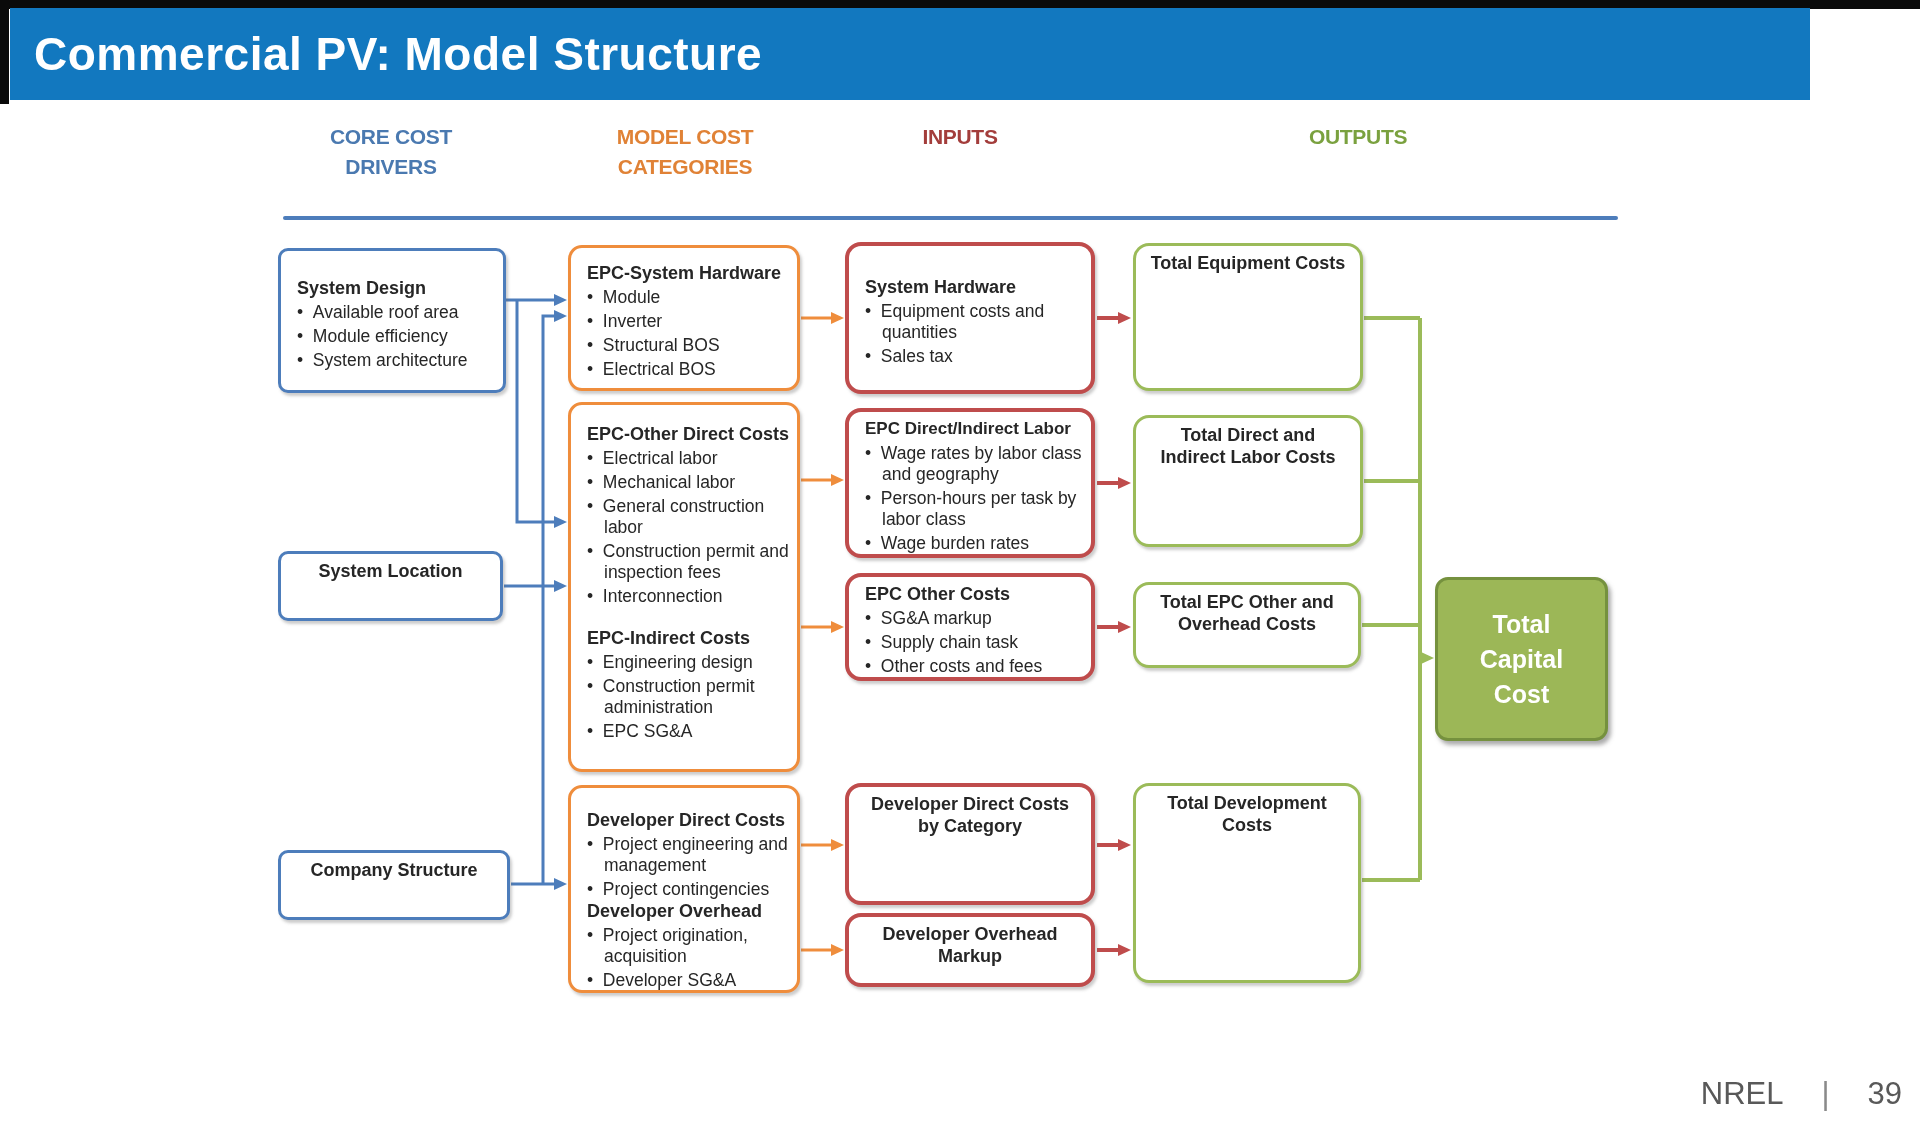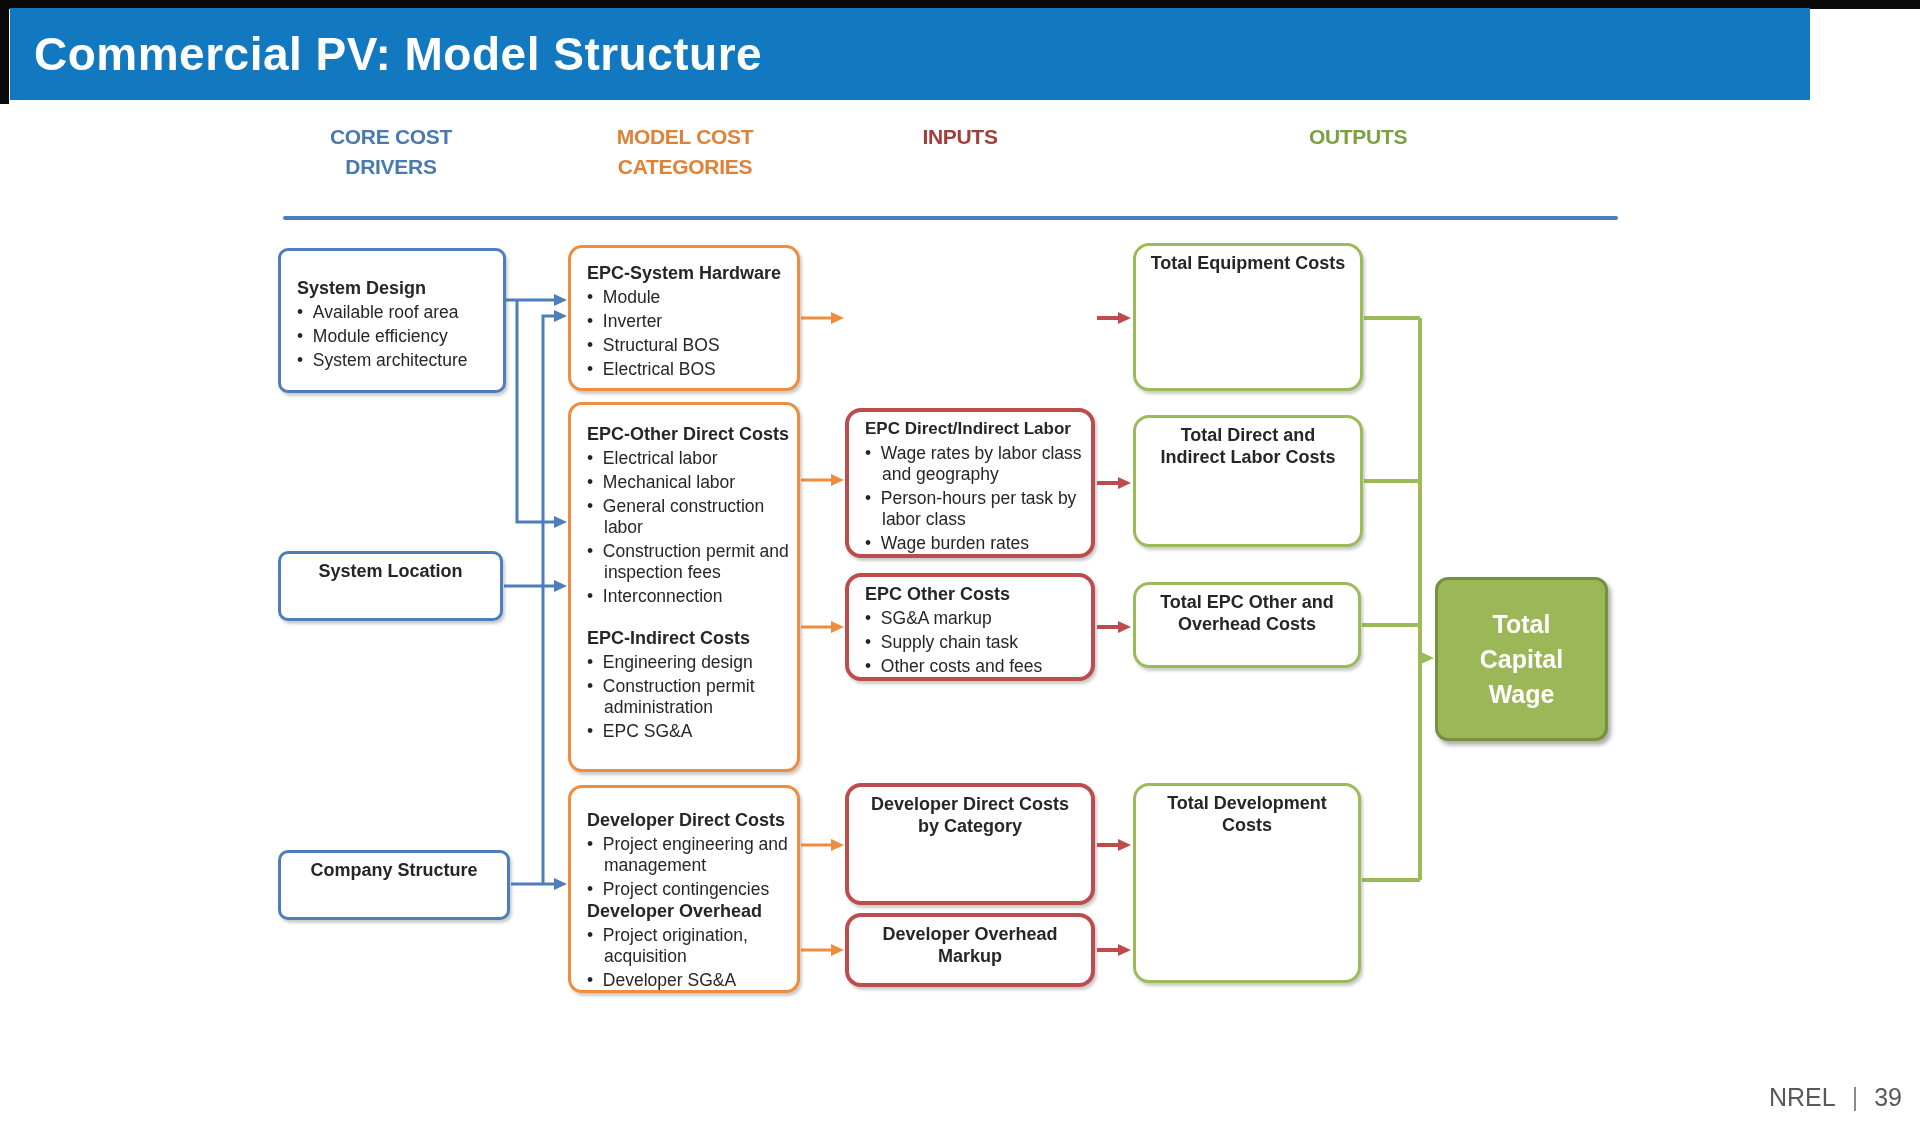--- a/index.html
+++ b/index.html
@@ -60,21 +60,21 @@
   svg.wires{position:absolute;left:0;top:0;width:1920px;height:1122px;pointer-events:none}
   .w-blue{stroke:var(--blue);fill:none;stroke-width:3}
   .w-orange{stroke:var(--orange);fill:none;stroke-width:3}
   .w-red{stroke:var(--red);fill:none;stroke-width:4}
   .w-green{stroke:var(--green);fill:none;stroke-width:4}
   .m-blue{fill:var(--blue)}
   .m-orange{fill:var(--orange)}
   .m-red{fill:var(--red)}
   .m-green{fill:var(--green)}
 
-  .footer{position:absolute;right:18px;bottom:10px;display:flex;align-items:flex-start;gap:16px;font-size:25px;color:var(--footer_gray)}
+  .footer{position:absolute;right:18px;bottom:10px;display:flex;align-items:flex-start;gap:38px;font-size:31px;color:var(--footer_gray)}
   .footer .sep{color:#8a8a8a}
 </style>
 </head>
 <body>
 
 <div class="stage">
   <div class="edge-top"></div>
   <div class="edge-left"></div>
 
   <div class="title-bar">
@@ -195,20 +195,27 @@
     </div>
     <div>
       <div class="box-title">Developer Overhead</div>
       <ul>
         <li>Project origination, acquisition</li>
         <li>Developer SG&amp;A</li>
       </ul>
     </div>
   </div>
 
+  <div class="box inp pad-list" style="left:845px;top:242px;width:250px;height:152px">
+    <div class="box-title">System Hardware</div>
+    <ul>
+      <li>Equipment costs and quantities</li>
+      <li>Sales tax</li>
+    </ul>
+  </div>
   <div class="box inp pad-list" style="left:845px;top:408px;width:250px;height:150px">
     <div class="box-title" style="font-size:17px">EPC Direct/Indirect Labor</div>
     <ul>
       <li>Wage rates by labor class and geography</li>
       <li>Person-hours per task by labor class</li>
       <li>Wage burden rates</li>
     </ul>
   </div>
   <div class="box inp pad-list" style="left:845px;top:573px;width:250px;height:108px">
     <div class="box-title">EPC Other Costs</div>
@@ -232,21 +239,21 @@
     <div class="box-title" style="width:180px">Total Direct and Indirect Labor Costs</div>
   </div>
   <div class="box out center-lbl" style="left:1133px;top:582px;width:228px;height:86px">
     <div class="box-title" style="width:185px">Total EPC Other and Overhead Costs</div>
   </div>
   <div class="box out center-lbl" style="left:1133px;top:783px;width:228px;height:200px">
     <div class="box-title" style="width:170px">Total Development Costs</div>
   </div>
 
   <div class="total-capital">
-    <div class="box-title">Total Capital Wage</div>
+    <div class="box-title">Total Capital Cost</div>
   </div>
 
   <div class="footer">
     <span>NREL</span>
     <span class="sep">|</span>
     <span>39</span>
   </div>
 </div>
 
 </body></html>

